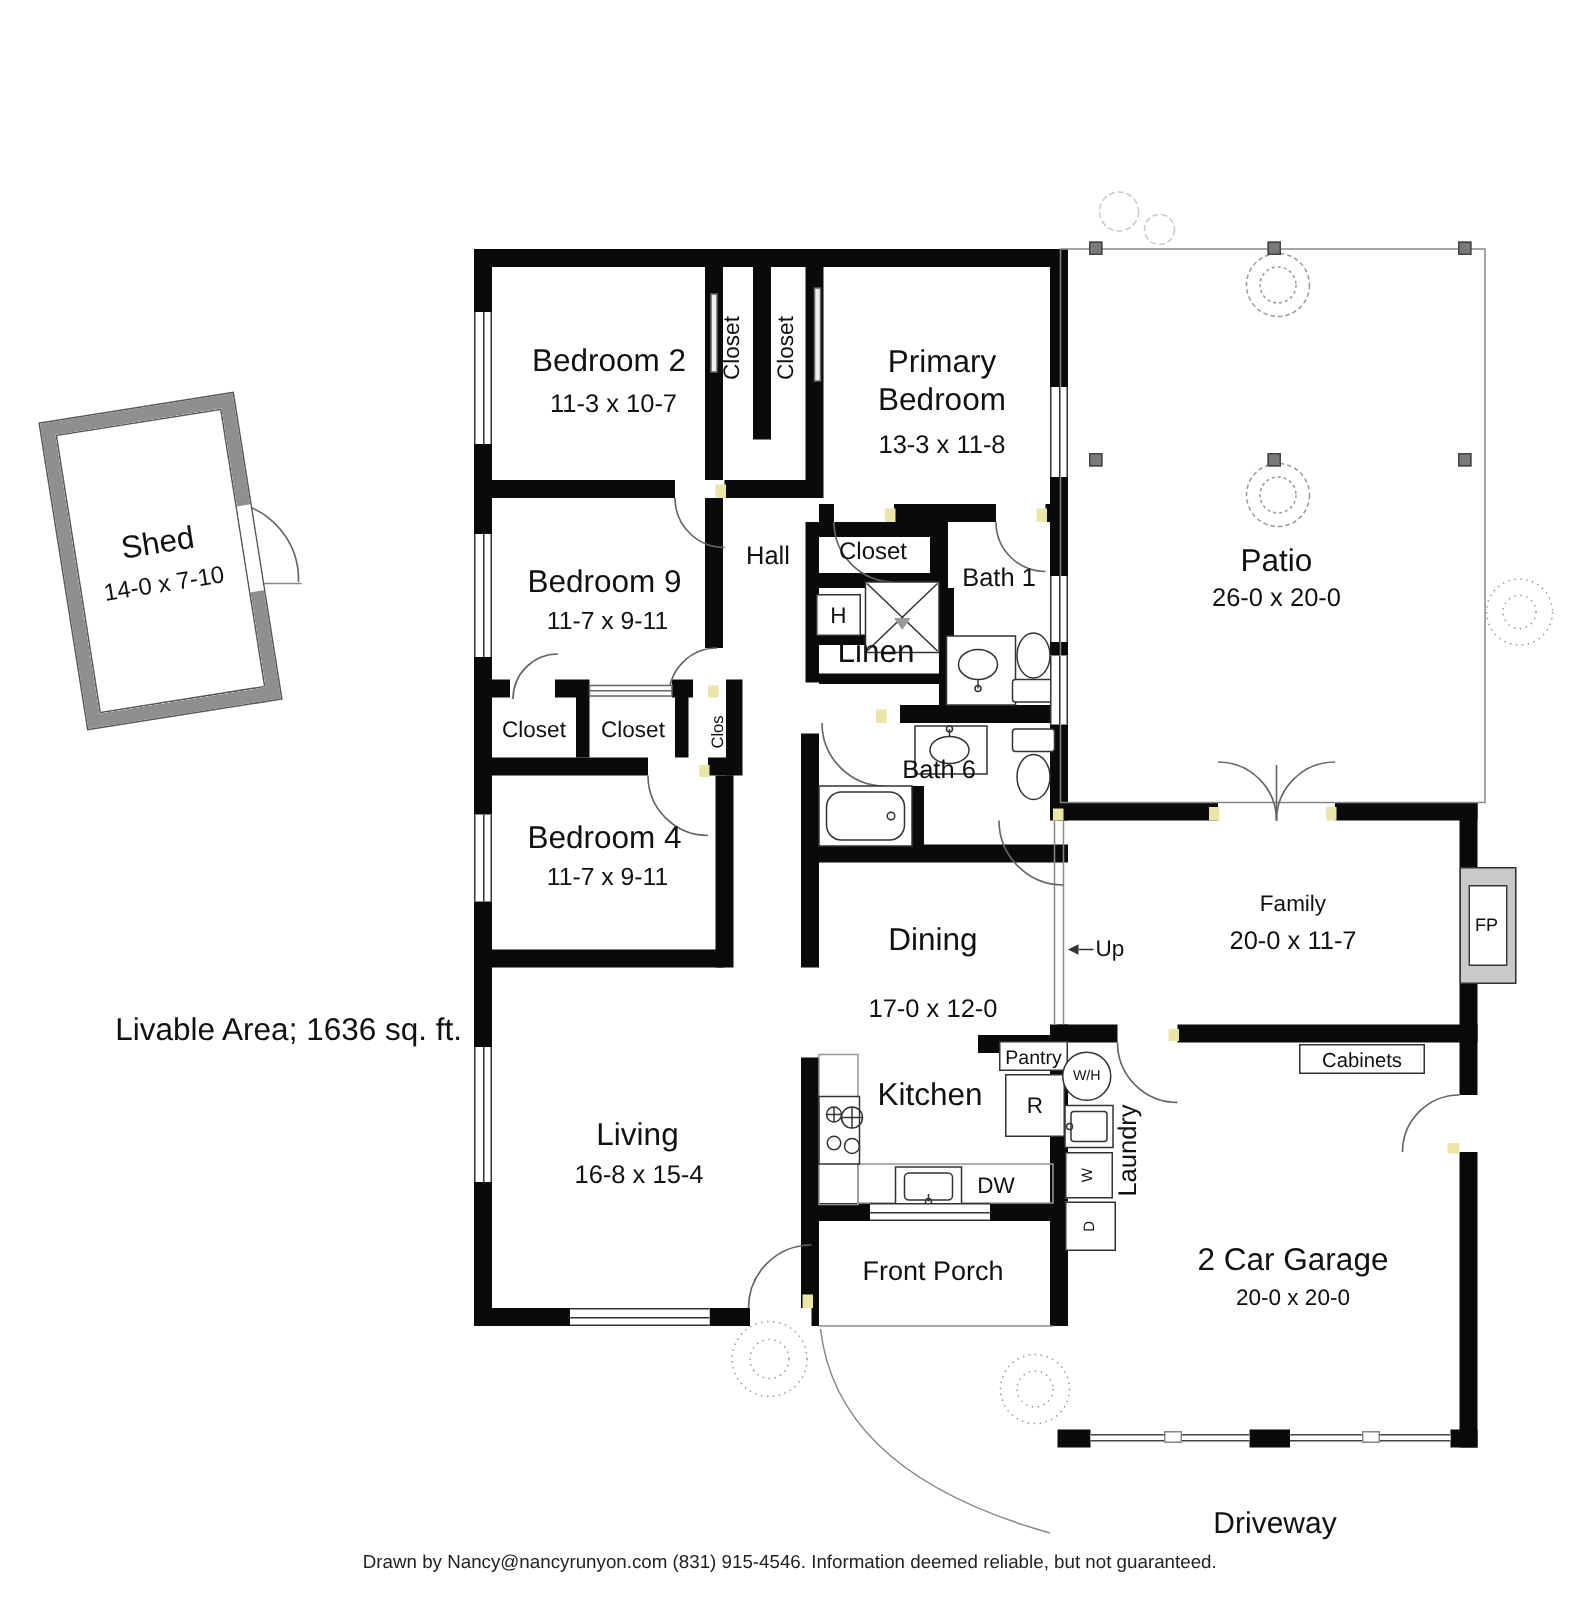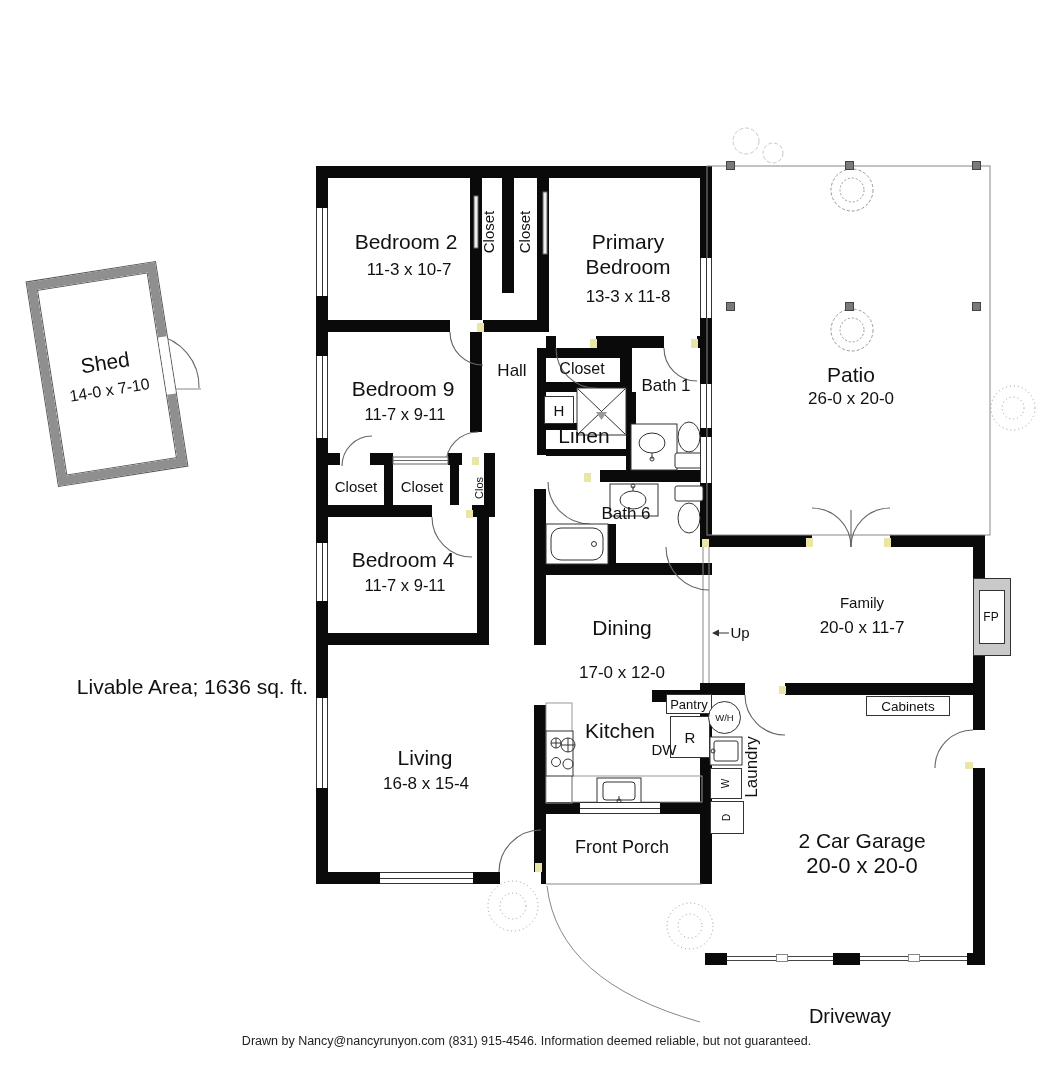--- a/index.html
+++ b/index.html
@@ -293,24 +293,24 @@
   <div class="lbl" style="left:403px;top:560px;font-size:21px">Bedroom 4</div>
   <div class="lbl" style="left:405px;top:586px;font-size:16.5px">11-7 x 9-11</div>
   <div class="lbl" style="left:851px;top:375px;font-size:21px">Patio</div>
   <div class="lbl" style="left:851px;top:399px;font-size:17px">26-0 x 20-0</div>
   <div class="lbl" style="left:862px;top:603px;font-size:15px">Family</div>
   <div class="lbl" style="left:862px;top:628px;font-size:17px">20-0 x 11-7</div>
   <div class="lbl" style="left:740px;top:633px;font-size:15px">Up</div>
   <div class="lbl" style="left:622px;top:628px;font-size:21px">Dining</div>
   <div class="lbl" style="left:622px;top:673px;font-size:17px">17-0 x 12-0</div>
   <div class="lbl" style="left:620px;top:731px;font-size:21px">Kitchen</div>
-  <div class="lbl" style="left:664px;top:750px;font-size:15px">DW</div>
+  <div class="lbl" style="left:664px;top:791px;font-size:15px">DW</div>
   <div class="vlbl" style="left:752px;top:767px;font-size:17px">Laundry</div>
   <div class="lbl" style="left:862px;top:841px;font-size:21px">2 Car Garage</div>
-  <div class="lbl" style="left:862px;top:866px;font-size:22px">20-0 x 20-0</div>
+  <div class="lbl" style="left:862px;top:866px;font-size:15px">20-0 x 20-0</div>
   <div class="lbl" style="left:425px;top:758px;font-size:21px">Living</div>
   <div class="lbl" style="left:426px;top:784px;font-size:17px">16-8 x 15-4</div>
   <div class="lbl" style="left:622px;top:848px;font-size:18px">Front Porch</div>
   <div class="lbl" style="left:850px;top:1017px;font-size:20px">Driveway</div>
 
   <div id="summary">
     <div>Livable Area; 1636 sq. ft.</div>
   </div>
 
   <div id="footer">Drawn by Nancy@nancyrunyon.com (831) 915-4546.  Information deemed reliable, but not guaranteed.</div>

